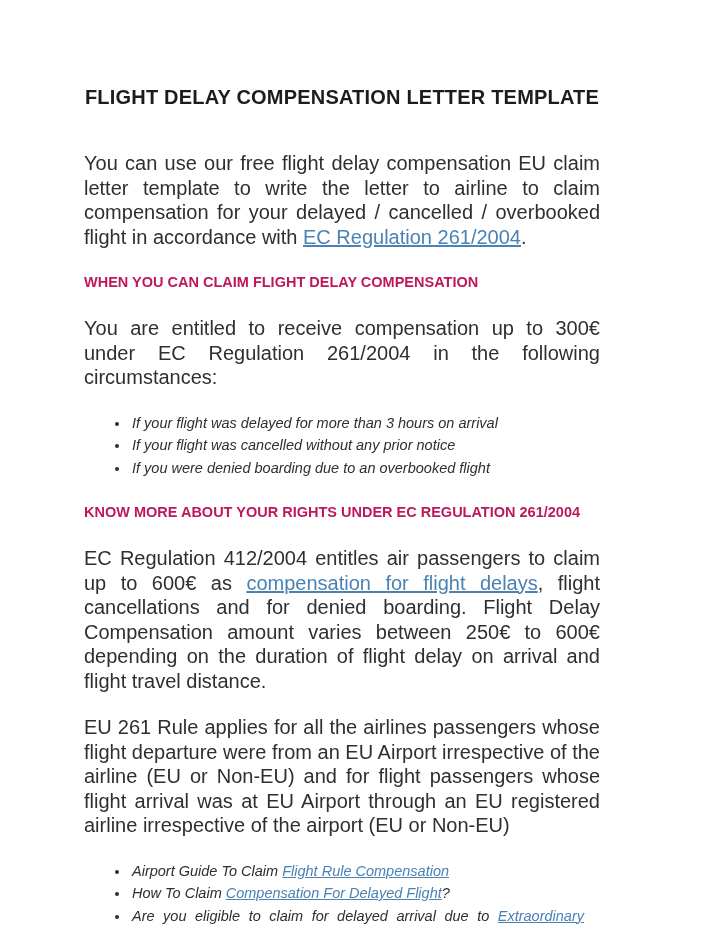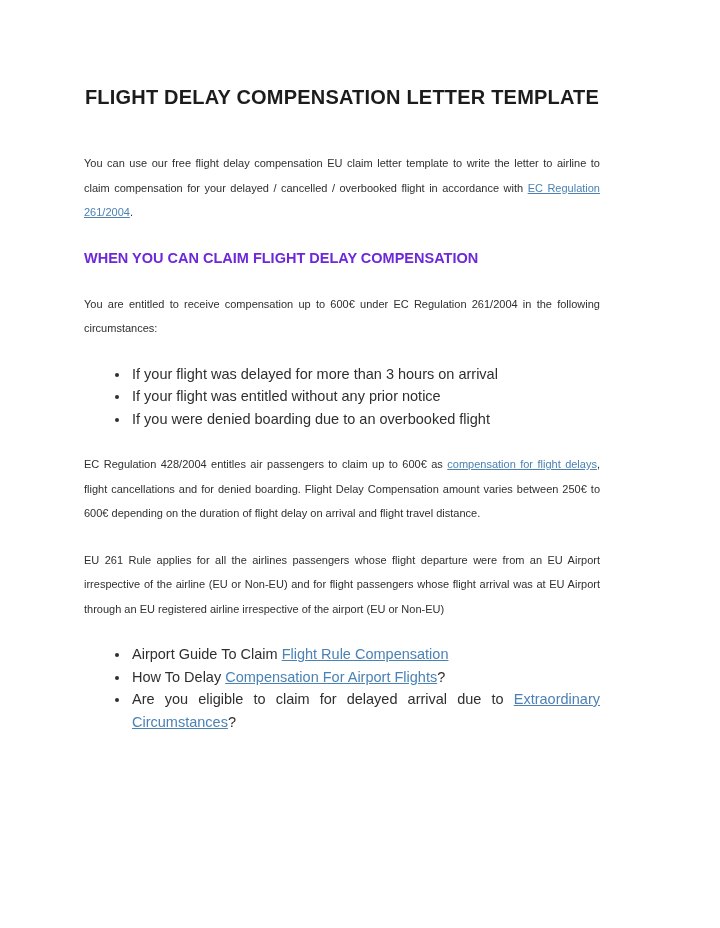--- a/index.html
+++ b/index.html
@@ -20,39 +20,40 @@
   .doc-title {
     font-size: 20px;
     line-height: 27px;
     font-weight: bold;
     text-align: center;
     color: #1c1c1c;
     letter-spacing: 0.2px;
     margin-bottom: 40px;
   }
   .para {
-    font-size: 11px;
+    font-size: 20px;
     line-height: 24.5px;
     text-align: justify;
     color: #2f2f2f;
     margin-bottom: 22px;
   }
   .section-heading {
     font-size: 14.5px;
     line-height: 23px;
     font-weight: bold;
     text-align: justify;
-    color: #6d28d9;
+    color: #be185d;
     margin-top: 2px;
     margin-bottom: 22px;
   }
   ul.bullet-list {
-    margin: 0 0 22px 0;
+    margin: 0 16px 22px 0;
     padding-left: 46px;
     list-style: disc outside;
+    font-style: italic;
   }
   ul.bullet-list li {
     font-size: 14.5px;
     line-height: 22.5px;
     text-align: justify;
     color: #2f2f2f;
     padding-left: 2px;
   }
   a.doc-link {
     color: #4a82b4;
@@ -64,33 +65,34 @@
 <body>
 
 <div class="page">
 
   <h1 class="doc-title">FLIGHT DELAY COMPENSATION LETTER TEMPLATE</h1>
 
   <p class="para"><span>You can use our free flight delay compensation EU claim letter template to write the letter to airline to claim compensation for your delayed / cancelled / overbooked flight in accordance with </span><a class="doc-link" href="#">EC Regulation 261/2004</a><span>.</span></p>
 
   <h2 class="section-heading">WHEN YOU CAN CLAIM FLIGHT DELAY COMPENSATION</h2>
 
-  <p class="para">You are entitled to receive compensation up to 600€ under EC Regulation 261/2004 in the following circumstances:</p>
+  <p class="para">You are entitled to receive compensation up to 300€ under EC Regulation 261/2004 in the following circumstances:</p>
 
   <ul class="bullet-list">
     <li>If your flight was delayed for more than 3 hours on arrival</li>
-    <li>If your flight was entitled without any prior notice</li>
+    <li>If your flight was cancelled without any prior notice</li>
     <li>If you were denied boarding due to an overbooked flight</li>
   </ul>
 
+  <h2 class="section-heading">KNOW MORE ABOUT YOUR RIGHTS UNDER EC REGULATION 261/2004</h2>
 
-  <p class="para"><span>EC Regulation 428/2004 entitles air passengers to claim up to 600€ as </span><a class="doc-link" href="#">compensation for flight delays</a><span>, flight cancellations and for denied boarding. Flight Delay Compensation amount varies between 250€ to 600€ depending on the duration of flight delay on arrival and flight travel distance.</span></p>
+  <p class="para"><span>EC Regulation 412/2004 entitles air passengers to claim up to 600€ as </span><a class="doc-link" href="#">compensation for flight delays</a><span>, flight cancellations and for denied boarding. Flight Delay Compensation amount varies between 250€ to 600€ depending on the duration of flight delay on arrival and flight travel distance.</span></p>
 
   <p class="para">EU 261 Rule applies for all the airlines passengers whose flight departure were from an EU Airport irrespective of the airline (EU or Non-EU) and for flight passengers whose flight arrival was at EU Airport through an EU registered airline irrespective of the airport (EU or Non-EU)</p>
 
 
   <ul class="bullet-list">
     <li><span>Airport Guide To Claim </span><a class="doc-link" href="#">Flight Rule Compensation</a><span></span></li>
-    <li><span>How To Delay </span><a class="doc-link" href="#">Compensation For Airport Flights</a><span>?</span></li>
+    <li><span>How To Claim </span><a class="doc-link" href="#">Compensation For Delayed Flight</a><span>?</span></li>
     <li><span>Are you eligible to claim for delayed arrival due to </span><a class="doc-link" href="#">Extraordinary Circumstances</a><span>?</span></li>
   </ul>
 
 </div>
 
 </body></html>

